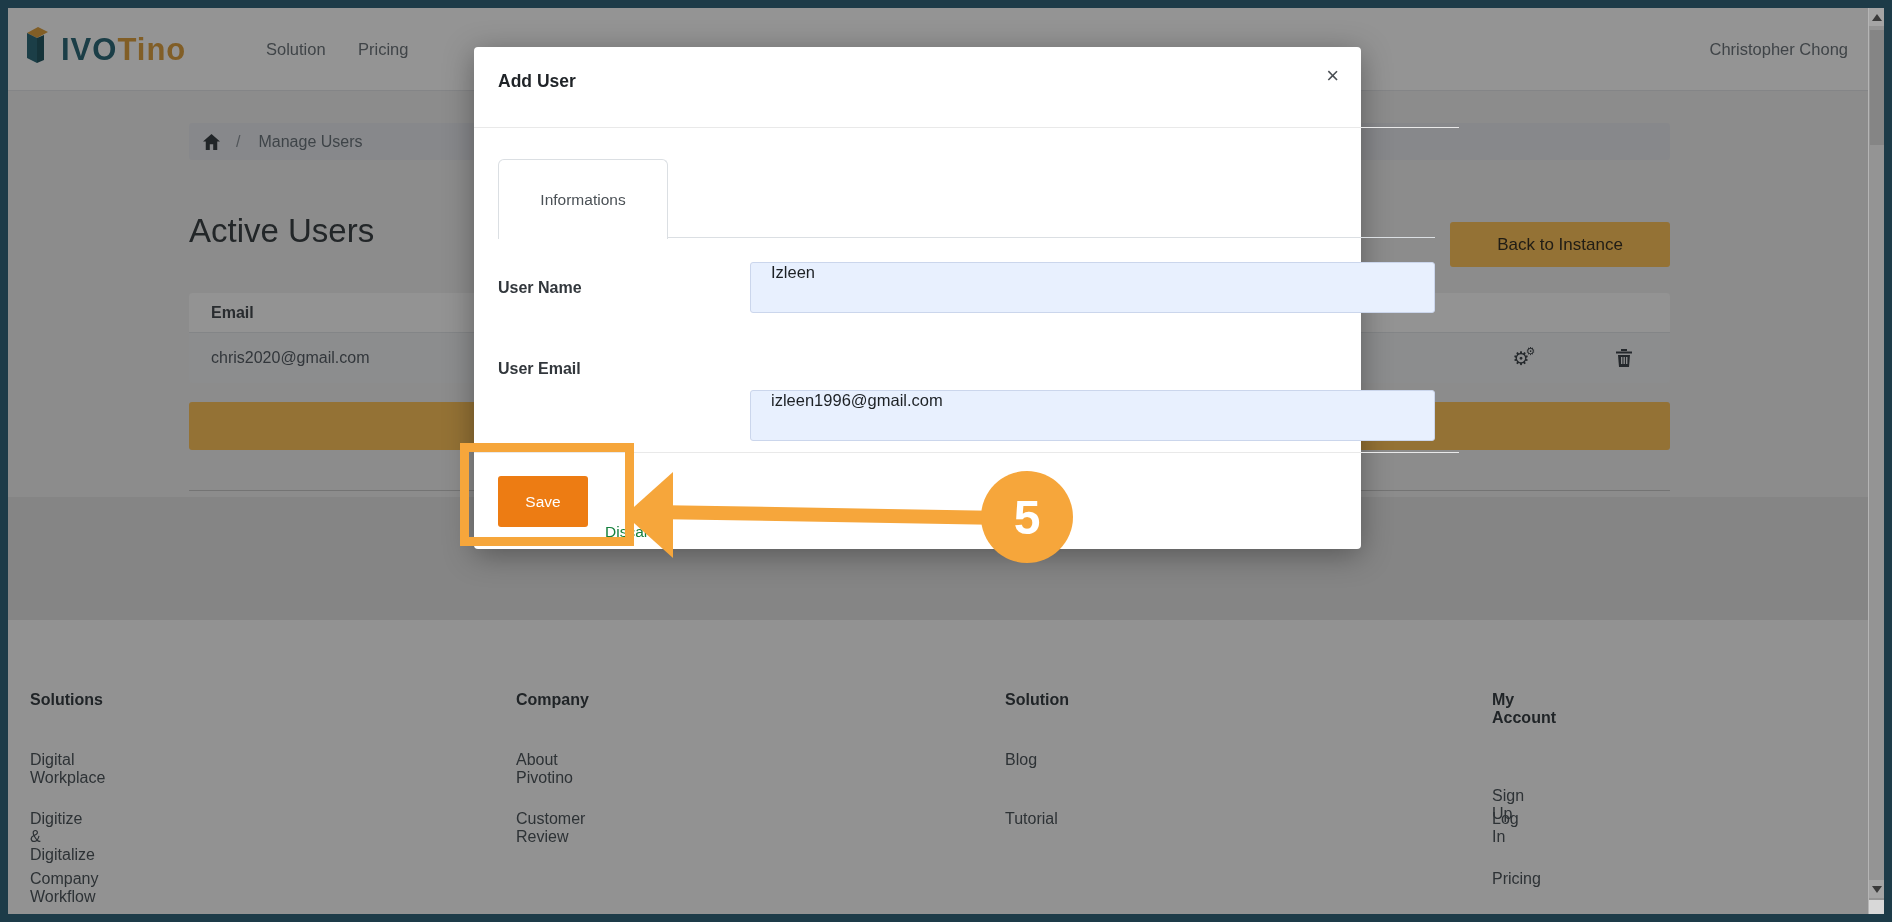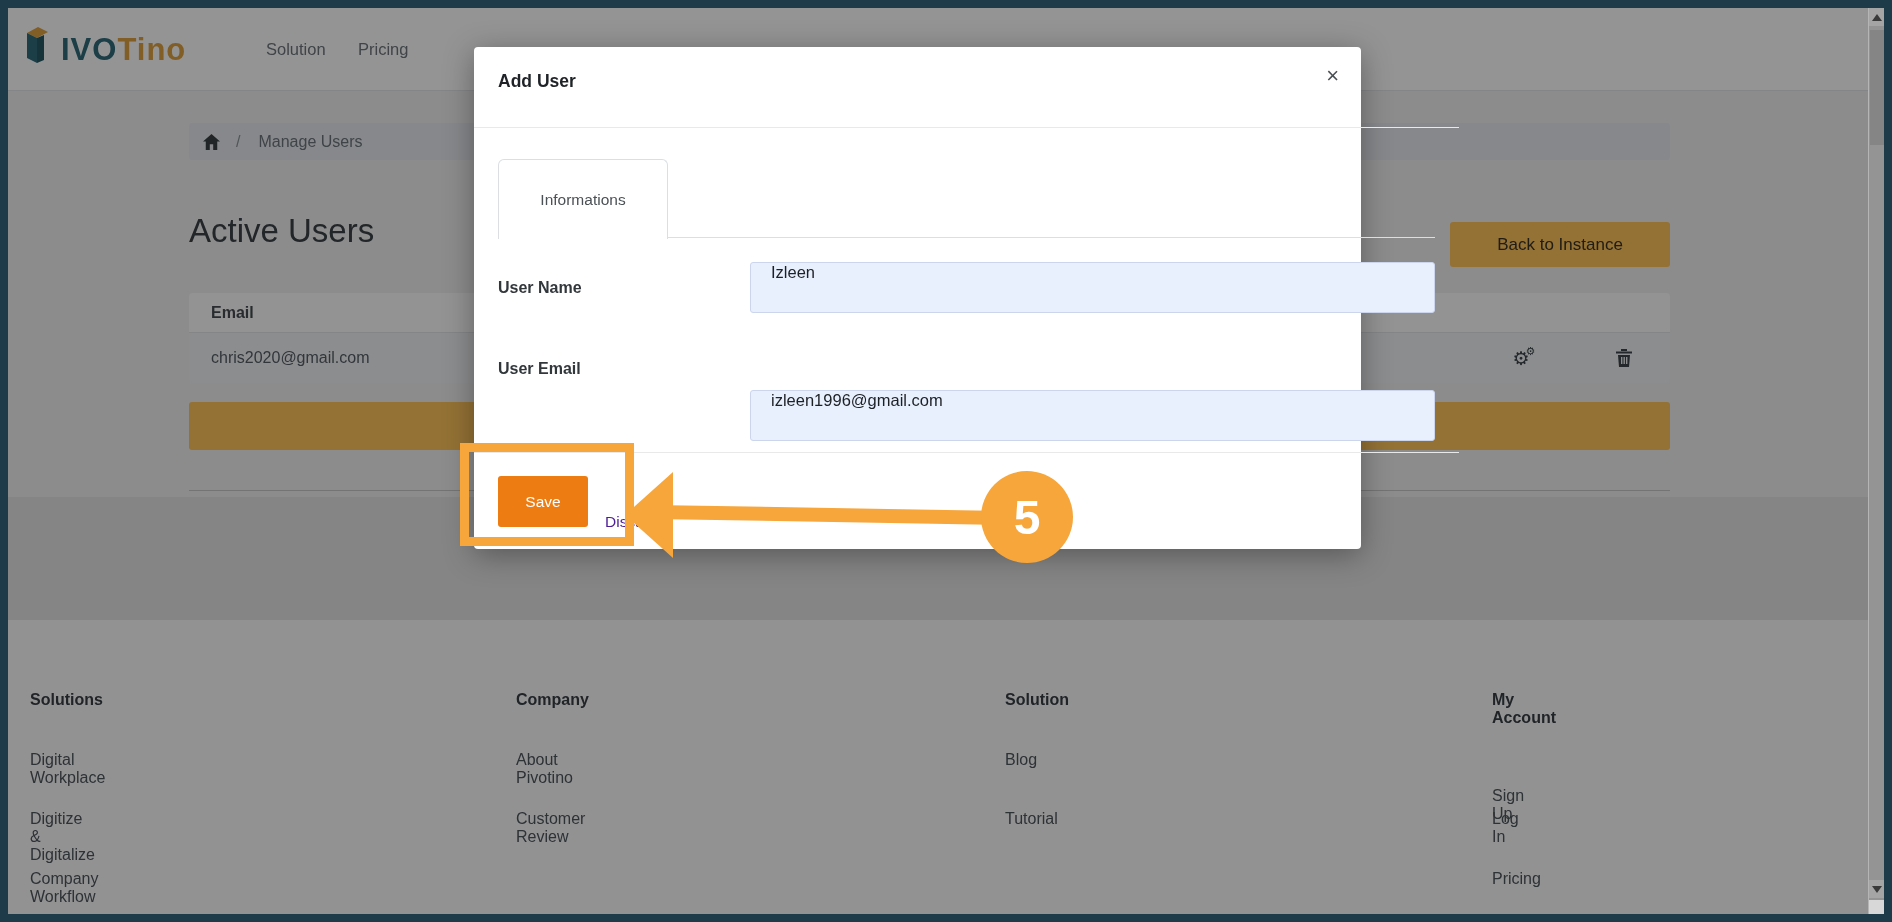--- a/index.html
+++ b/index.html
@@ -59,21 +59,21 @@
   .modal { position:absolute; left:466px; top:39px; width:887px; height:502px; background:#ffffff; border-radius:4px; box-shadow:0 6px 30px rgba(0,0,0,0.35); }
   .m-title { position:absolute; left:24px; top:24px; font-size:17.5px; font-weight:bold; color:#1f2327; }
   .m-close { position:absolute; right:22px; top:18px; font-size:22px; color:#4a4f54; line-height:1; cursor:default; }
   .m-hdiv { position:absolute; left:0; top:80px; width:985px; height:1px; background:#e9e9e9; }
   .tabline { position:absolute; left:24px; top:190px; width:937px; height:1px; background:#dbdfe3; }
   .tab { position:absolute; left:24px; top:112px; width:170px; height:80px; background:#ffffff; border:1px solid #dbdfe3; border-bottom:none; border-radius:6px 6px 0 0; display:flex; align-items:center; justify-content:center; font-size:15.5px; color:#4b5156; z-index:2; }
   .f-label { position:absolute; left:24px; font-size:16px; font-weight:bold; color:#32373c; }
   .f-input { position:absolute; left:276px; width:685px; height:51px; background:#e8f0fe; border:1px solid #cbd6ec; border-radius:3px; display:flex; padding-left:20px; font-size:16.5px; color:#1d2125; }
   .m-fdiv { position:absolute; left:0; top:405px; width:985px; height:1px; background:#e9e9e9; }
   .save-btn { position:absolute; left:24px; top:429px; width:90px; height:51px; background:#ed7c13; border:none; border-radius:3px; color:#ffffff; font-size:15.5px; font-family:"Liberation Sans", sans-serif; }
-  .discard { position:absolute; left:131px; top:466px; font-size:15.5px; color:#4c1d95;text-align:right; }
+  .discard { position:absolute; left:131px; top:476px; font-size:15.5px; color:#15803d;text-align:right; }
 
   
   .ann-rect { position:absolute; left:452px; top:435px; width:174px; height:103px; border:9px solid #f6a63b; z-index:8; }
   .ann-head { position:absolute; left:617px; top:464px; width:0; height:0; border-top:43px solid transparent; border-bottom:43px solid transparent; border-right:48px solid #f6a63b; z-index:9; }
   .ann-shaft { position:absolute; left:660px; top:500px; width:322px; height:14px; background:#f6a63b; transform:rotate(1deg); z-index:9; }
   .ann-circle { position:absolute; left:973px; top:463px; width:92px; height:92px; border-radius:50%; background:#f6a63b; display:flex; align-items:center; justify-content:center; color:#ffffff; font-size:48px; font-weight:bold; z-index:10; }
 
   .z-modal { z-index:5; }
 </style>
 </head>
@@ -88,20 +88,21 @@
           <svg width="27" height="42" viewBox="0 0 27 42">
             <polygon points="3,6 14,0 24,5 13,11" fill="#dfa243"></polygon>
             <polygon points="3,6 13,11 13,36 3,31" fill="#2f6b7a"></polygon>
             <polygon points="13,11 20,8 20,33 13,36" fill="#255863"></polygon>
           </svg>
         </span>
         <span class="logo-text"><span class="logo-teal">IVO</span><span class="logo-gold">Tino</span></span>
       </div>
       <div class="nav-link" style="left:258px;">Solution</div>
       <div class="nav-link" style="left:350px;">Pricing</div>
+      <div class="header-user">Christopher Chong</div>
     </div>
 
     <div class="breadcrumb">
       <span style="display:flex;">
         <svg width="17" height="16" viewBox="0 0 16 15">
             <path d="M8 0 L16 7 H13.4 V15 H9.6 V9.5 H6.4 V15 H2.6 V7 H0 Z" fill="#3a4045"></path>
           </svg>
       </span>
       <span class="crumb-sep">/</span>
       <span>Manage Users</span>

